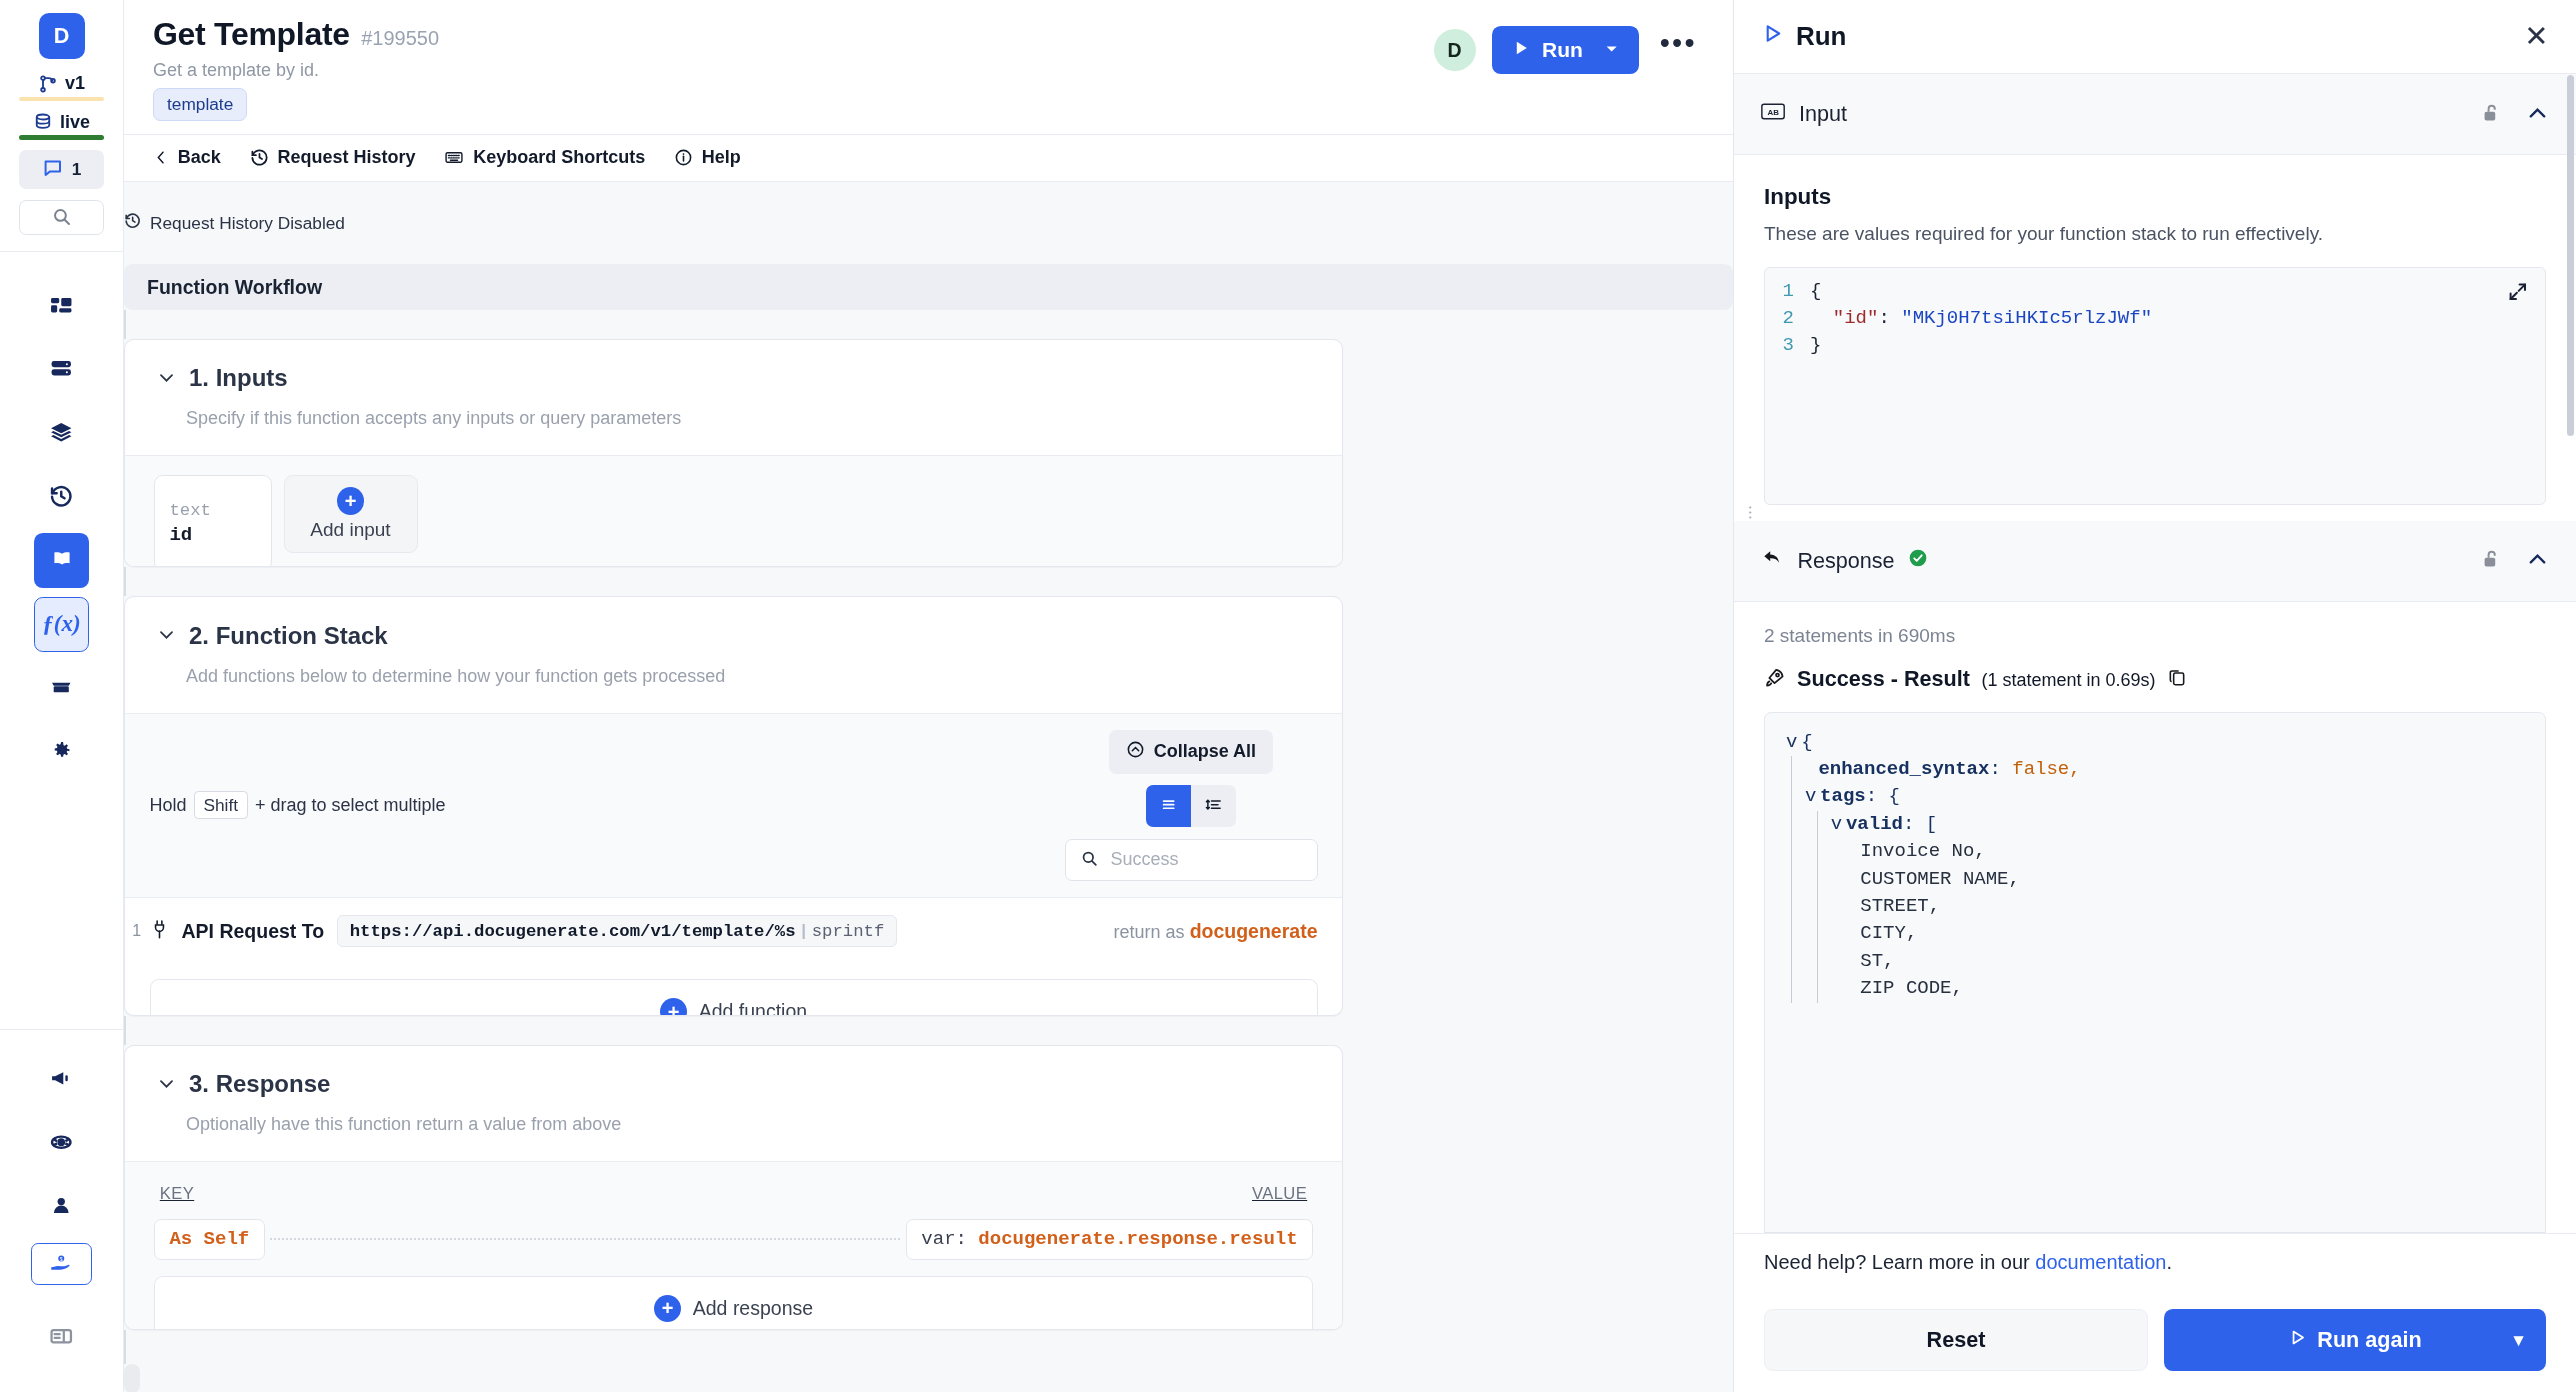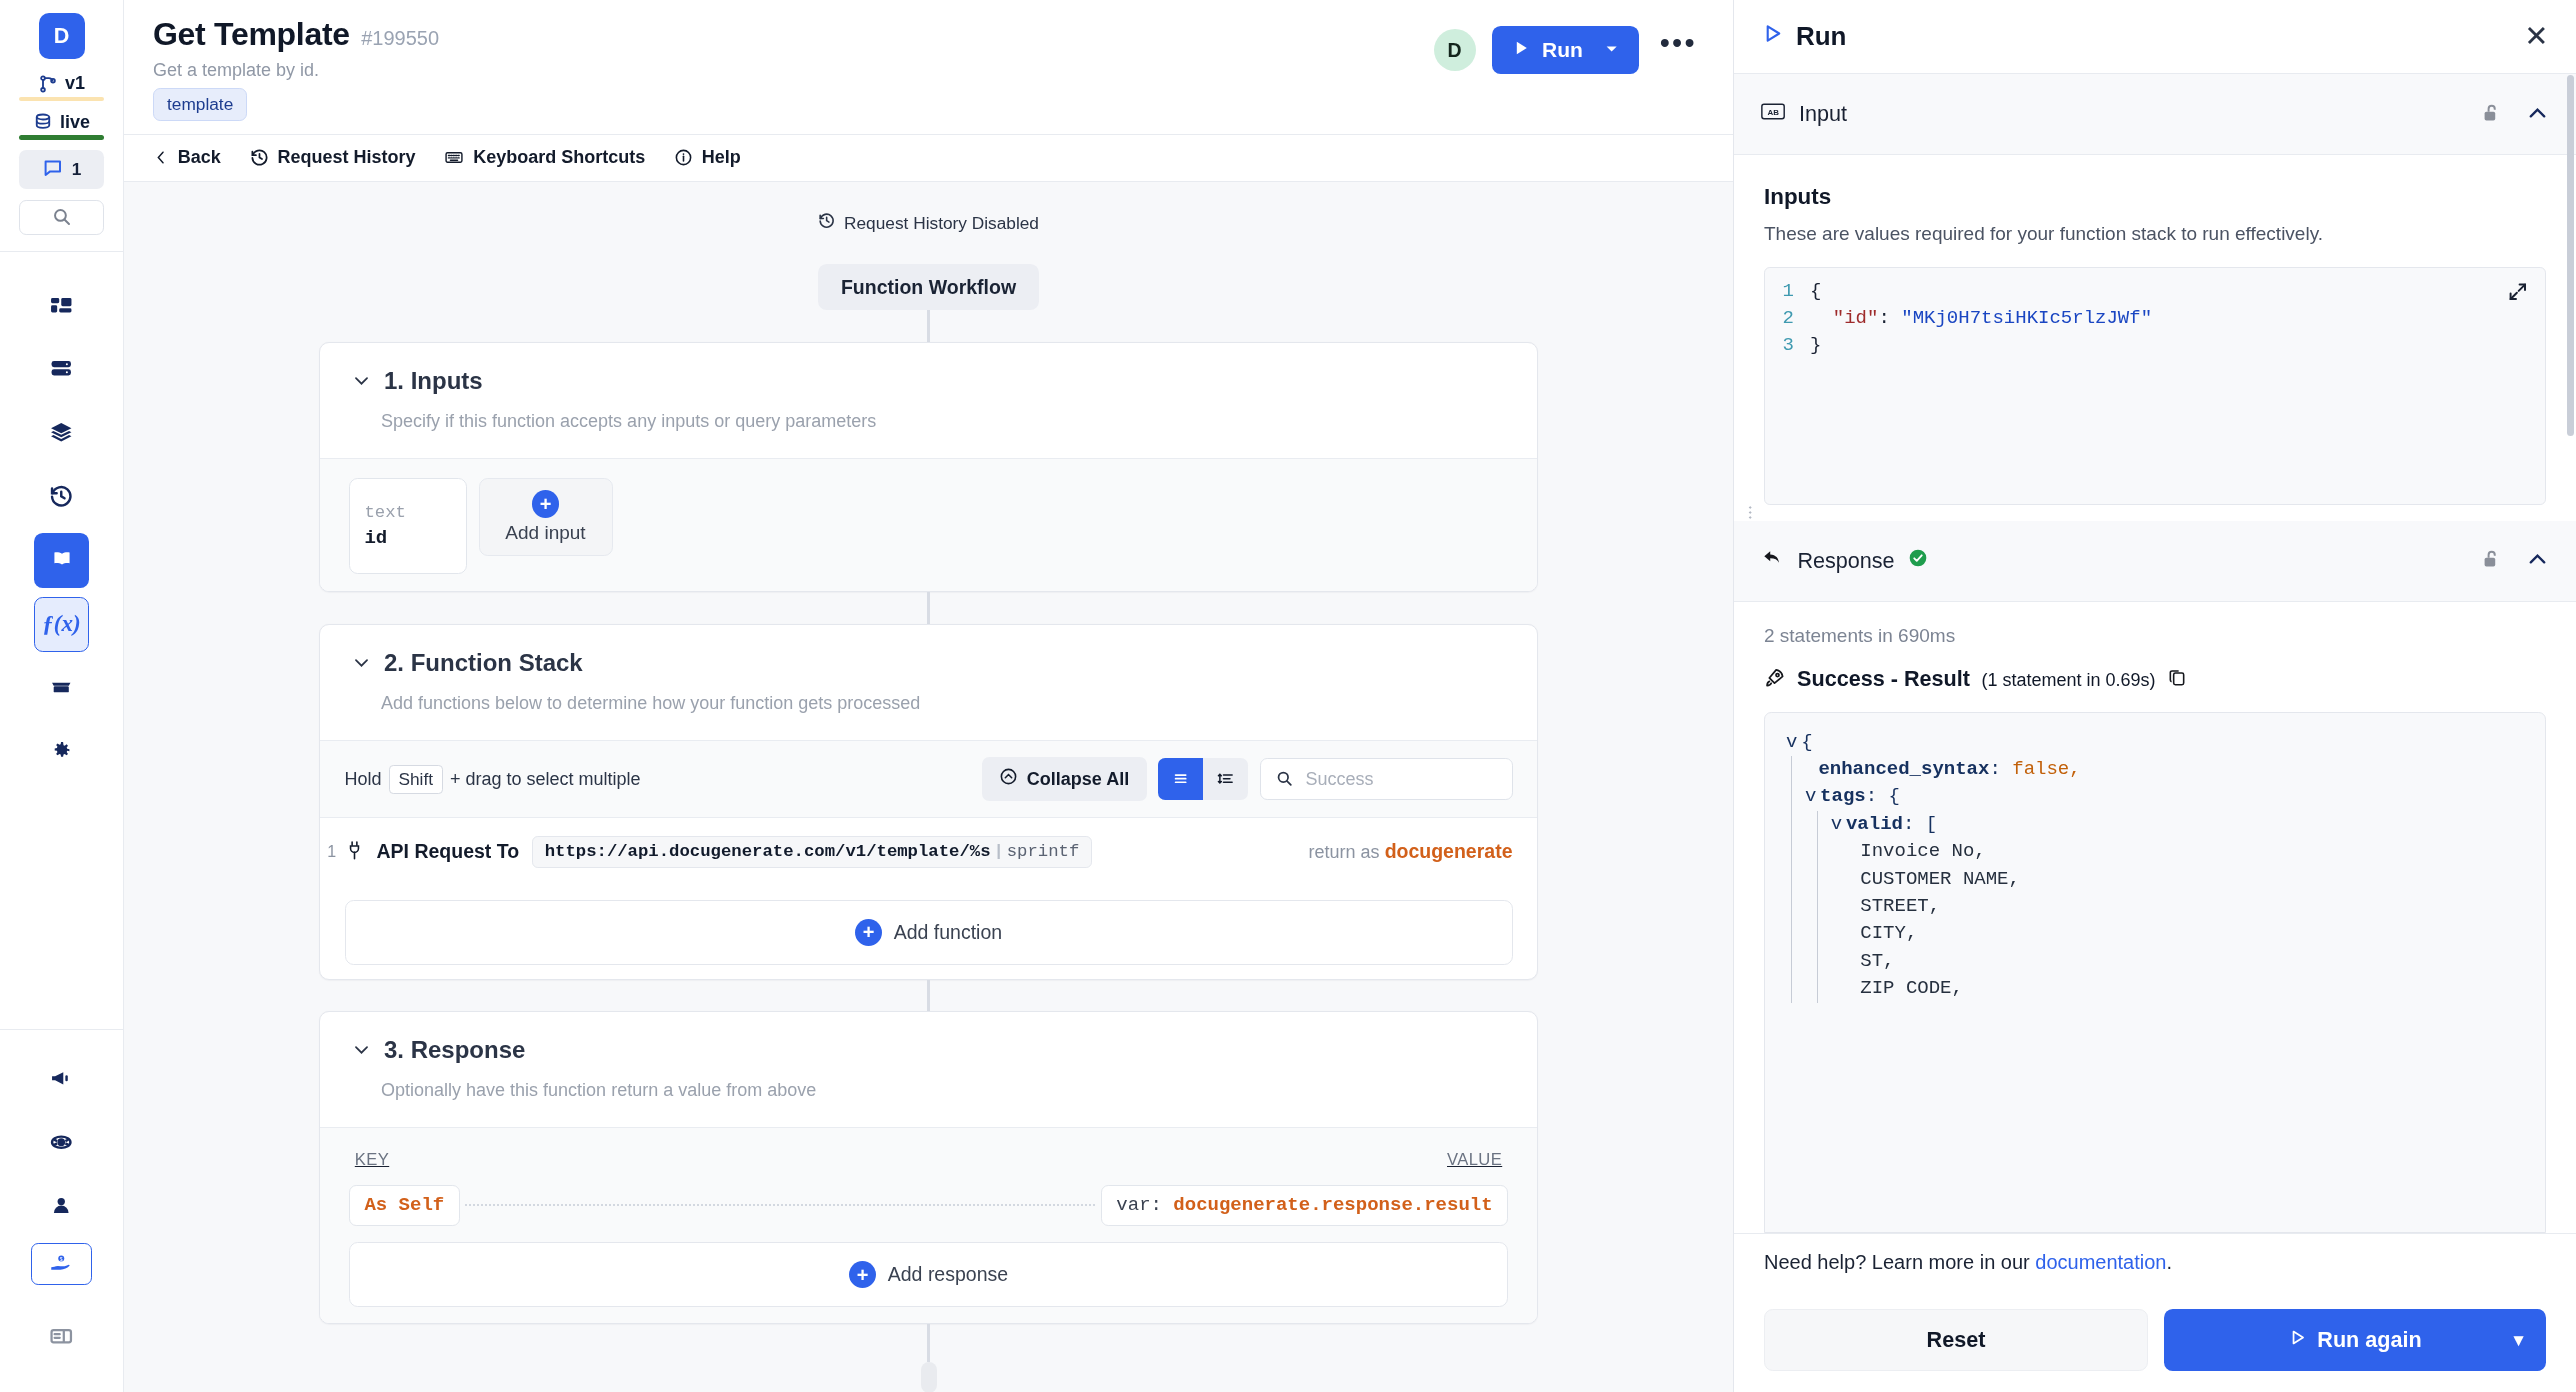--- a/index.html
+++ b/index.html
@@ -88,21 +88,21 @@
   .toolbar {
     display: flex; align-items: center; gap: 29px;
     padding: 11.5px 29px 13px 29px; border-top: 1.4px solid #e8ebf0; border-bottom: 1.4px solid #e8ebf0;
     background: #fff;
   }
   .tool { display: flex; align-items: center; gap: 8.7px; font-size: 18px; font-weight: bold; color: #131b2b; }
   .tool svg { display: block; }
 
   .canvas {
     flex: 1 1 auto; background: #f7f8fa; overflow: hidden; position: relative;
-    display: flex; flex-direction: column; align-items: center; padding-top: 30px;
+    display: flex; flex-direction: column; padding-top: 30px;
   }
   .req-hist { display: flex; align-items: center; gap: 8.7px; font-size: 17.3px; color: #2b3446; font-weight: 500; }
   .wf-badge {
     margin-top: 30px; background: #eceef3; border-radius: 8.7px; padding: 11.5px 23px;
     font-size: 19.5px; font-weight: bold; color: #1a2334;
   }
   .connector { width: 2.2px; background: #d8dce4; height: 32px; }
   .card {
     width: 1219px; background: #fff; border: 1.4px solid #e4e7ed; border-radius: 10px;
     box-shadow: 0 0.7px 1.4px rgba(16,24,40,0.04); overflow: hidden;
@@ -129,21 +129,21 @@
     display: flex; align-items: center; justify-content: center; font-size: 20px; line-height: 1; font-weight: bold;
   }
   .add-box-label { font-size: 19px; font-weight: 500; color: #3a4251; }
 
   .fs-toolbar {
     display: flex; align-items: center; justify-content: space-between;
     padding: 16px 24.5px; border-top: 1.4px solid #e9ecf1; background: #f9fafb;
   }
   .hold-shift { display: flex; align-items: center; gap: 7.2px; font-size: 18px; color: #2b3446; }
   .kbd { border: 1.4px solid #d6dae2; border-radius: 4.3px; padding: 2.9px 8.7px; background: #fff; font-size: 17.3px; }
-  .fs-right { display: flex; align-items: center; gap: 11.5px; }
+  .fs-right { display: flex; align-items: center; gap: 11.5px; flex-direction: column; }
   .collapse-btn {
     display: flex; align-items: center; gap: 8.7px; background: #eceef3; border-radius: 7.2px;
     padding: 10px 17.3px; font-size: 18px; font-weight: bold; color: #131b2b;
   }
   .seg { display: flex; border-radius: 7.2px; overflow: hidden; background: #eceef3; }
   .seg-item { width: 45px; height: 42px; display: flex; align-items: center; justify-content: center; }
   .seg-item.on { background: #2f62eb; }
   .search-box {
     width: 253px; height: 42px; border: 1.4px solid #dfe3ea; border-radius: 7.2px; background: #fff;
     display: flex; align-items: center; gap: 11.5px; padding: 0 14.4px;

